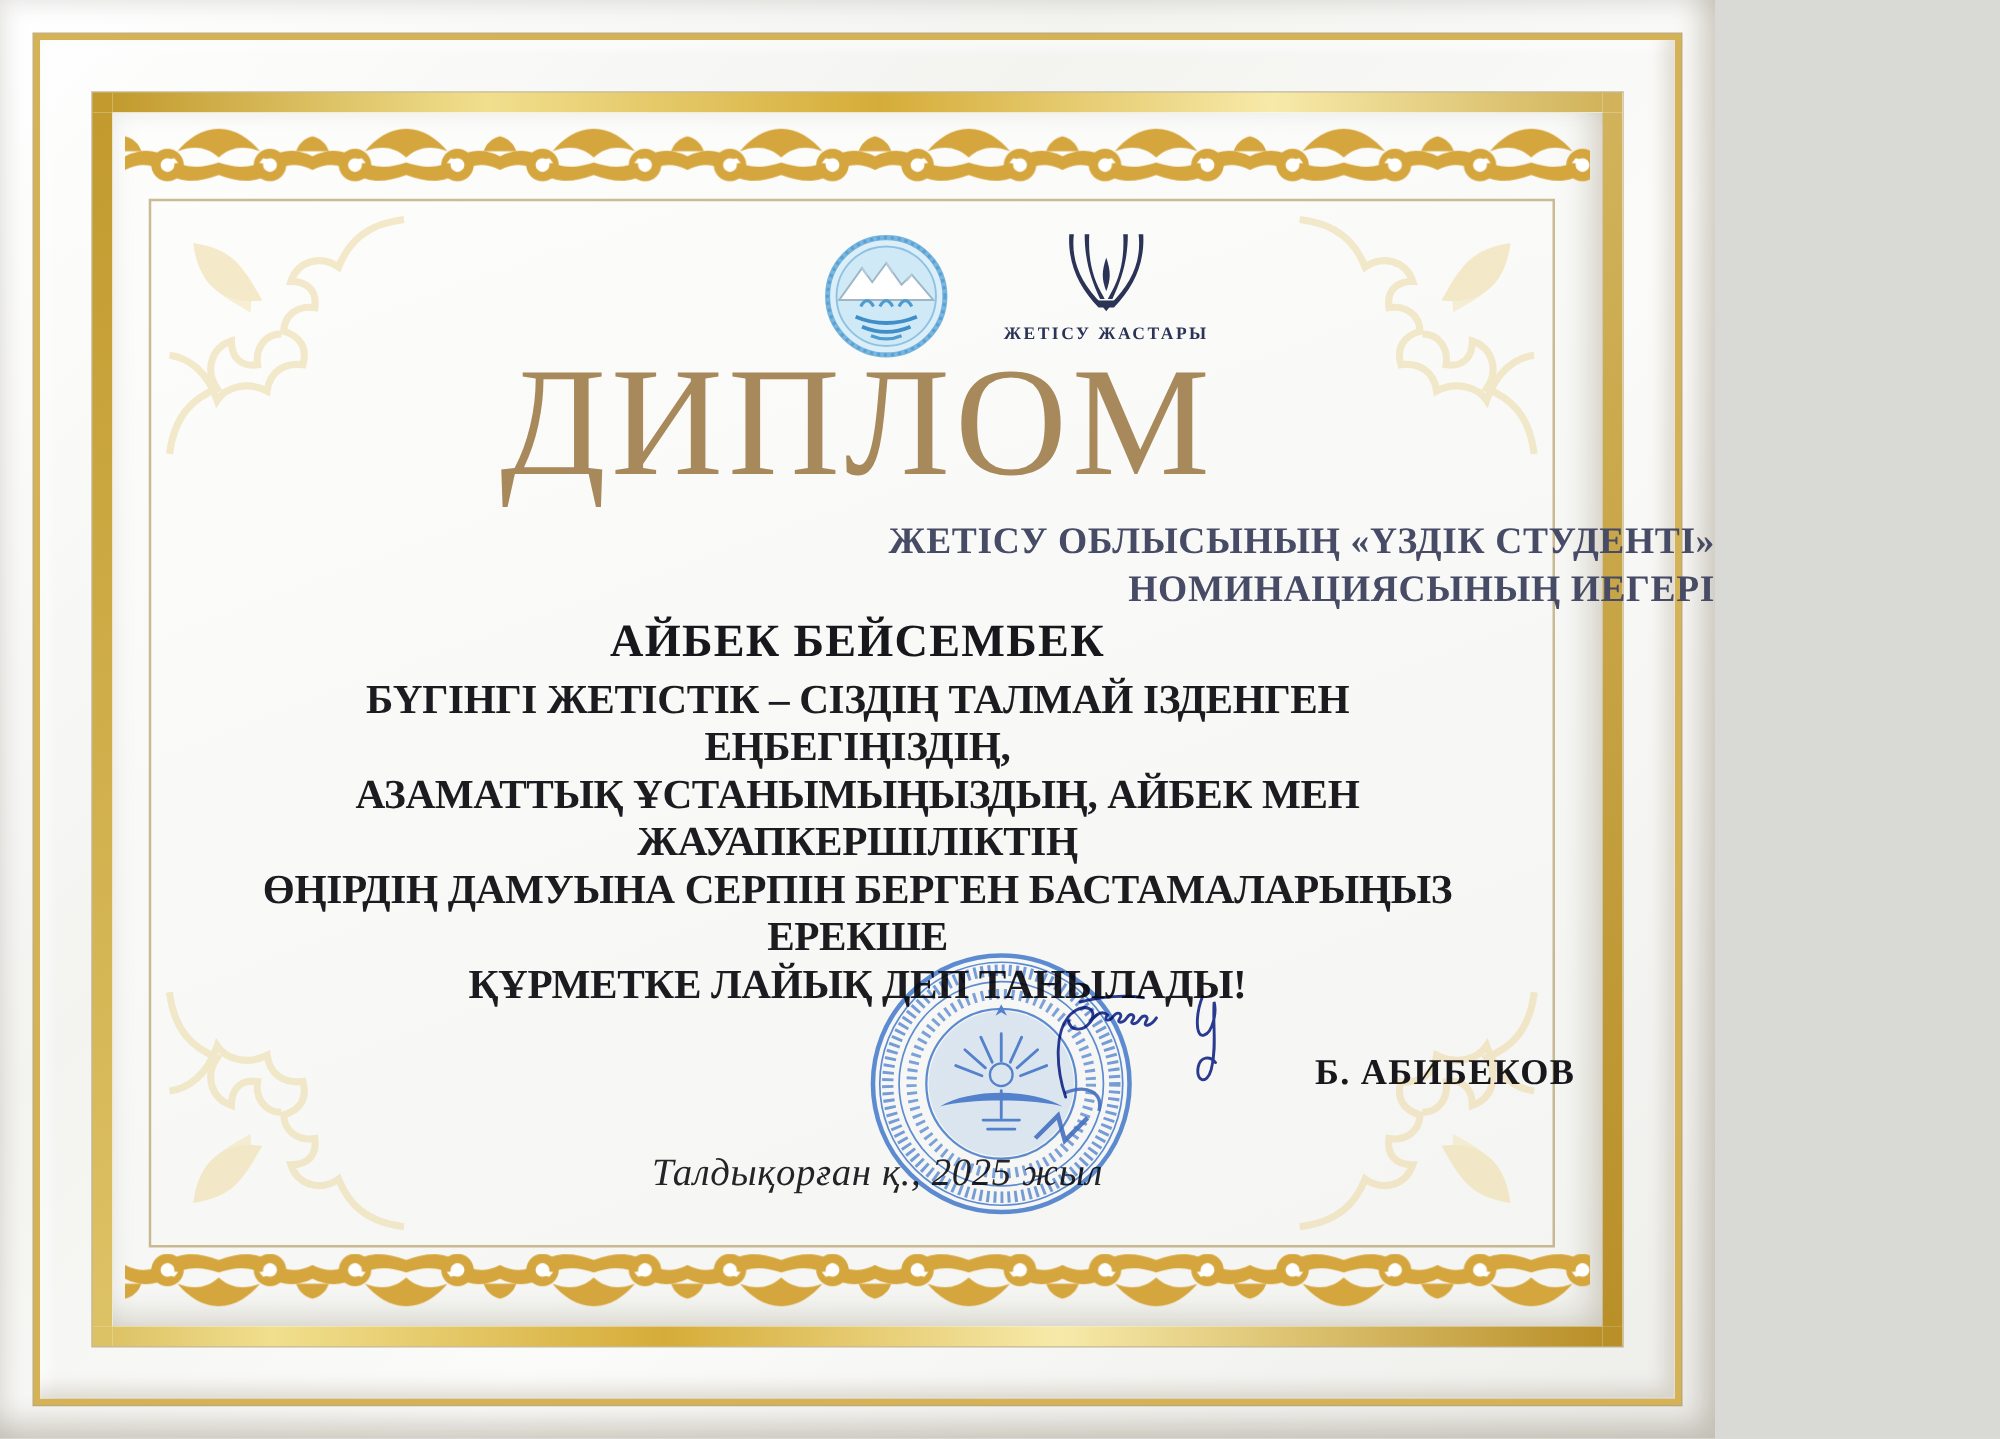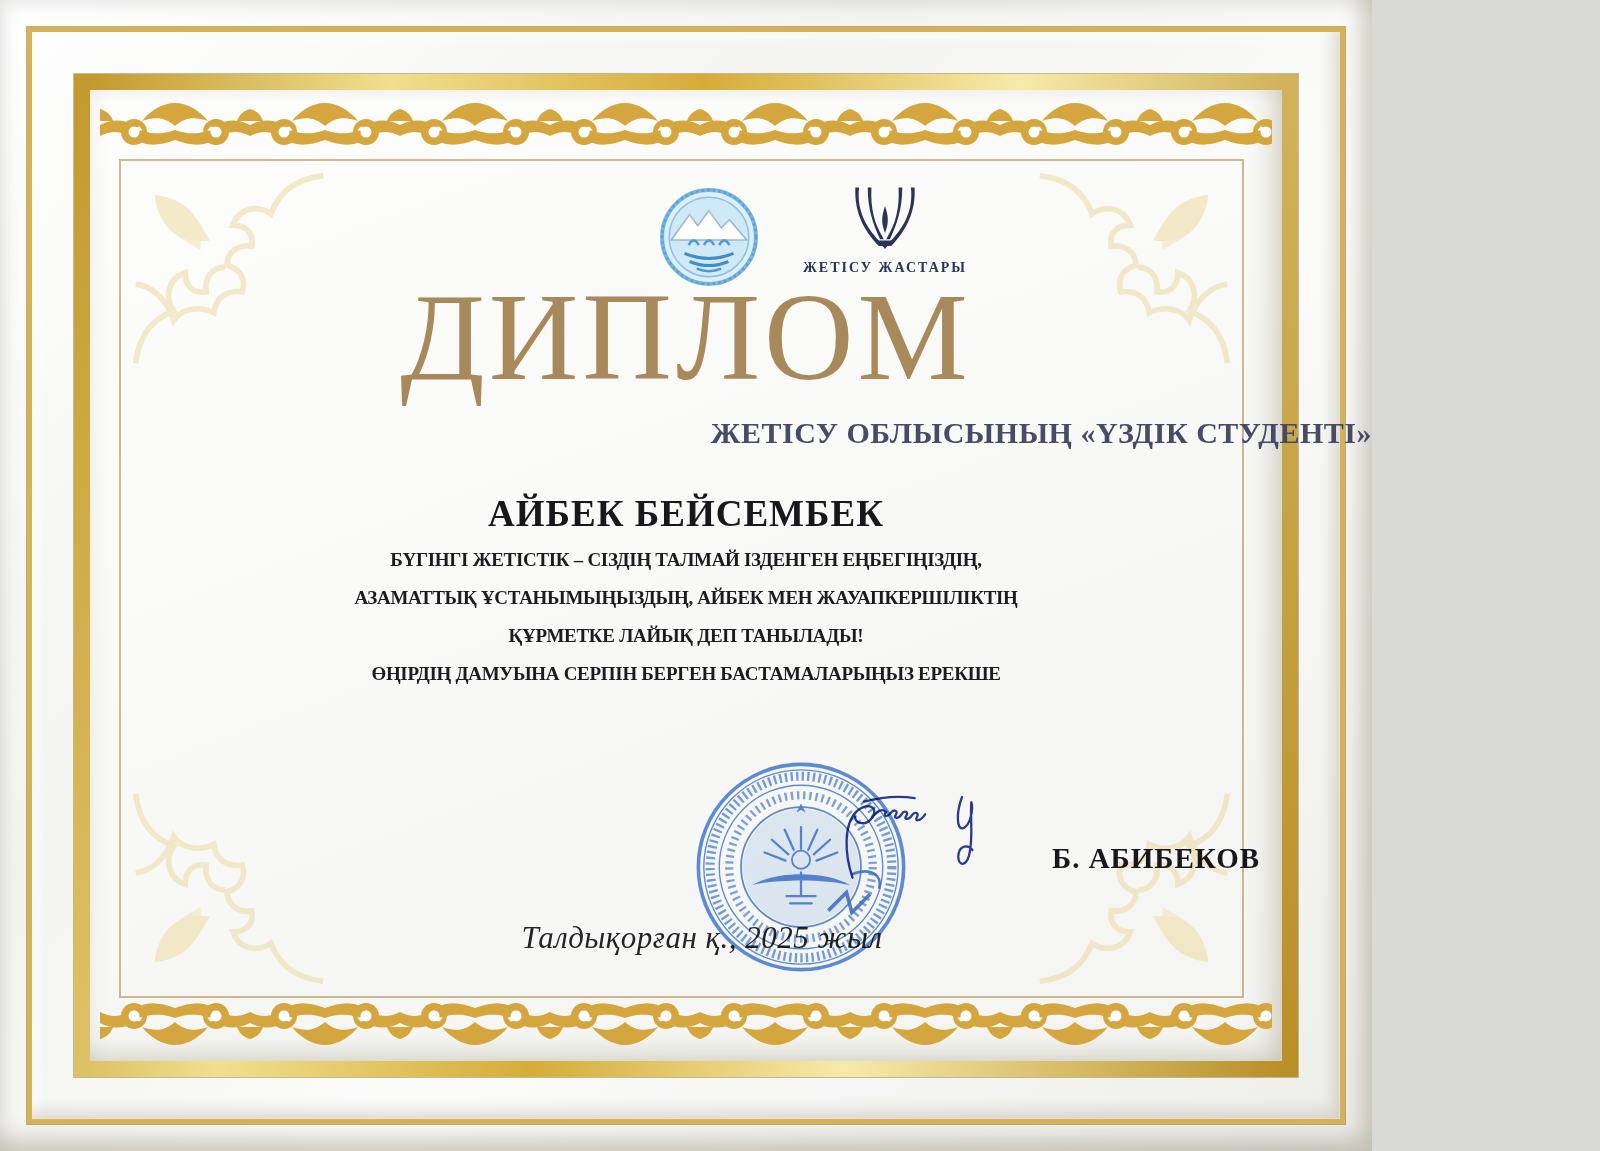--- a/index.html
+++ b/index.html
@@ -47,21 +47,21 @@
   .logo-right svg{width:74px;height:78px;display:block;margin:0 auto;}
   .logo-right .logo-text{font-size:14px;font-weight:bold;letter-spacing:2px;color:#2b3457;margin-top:4px;}
 
   .title{position:absolute;top:276px;left:0;right:0;text-align:center;
     font-size:124px;font-weight:normal;line-height:1;color:#a8895c;letter-spacing:4px;}
   .subtitle{position:absolute;top:413px;left:0;right:0;text-align:right;
     font-size:30px;font-weight:bold;line-height:39px;color:#474b66;letter-spacing:.5px;}
   .recipient{position:absolute;top:492px;left:0;right:0;text-align:center;
     font-size:37px;font-weight:bold;color:#17171c;letter-spacing:1px;}
   .body-text{position:absolute;top:541px;left:180px;right:180px;text-align:center;
-    font-size:19px;font-weight:bold;line-height:38px;color:#1c1b20;letter-spacing:-0.3px;}
+    font-size:33px;font-weight:bold;line-height:38px;color:#1c1b20;letter-spacing:-0.3px;}
 
   .sig-block{position:absolute;left:363px;top:824px;font-size:27px;font-weight:bold;
     line-height:34px;color:#1c1b20;letter-spacing:-0.2px;}
   .signer-name{position:absolute;left:1036px;top:842px;font-size:29px;font-weight:bold;
     color:#17171c;letter-spacing:1px;margin-left:16px;}
   .stamp{position:absolute;left:692px;top:758px;width:218px;height:218px;
     mix-blend-mode:multiply;opacity:.88;}
   .stamp svg{width:100%;height:100%;display:block;}
   .signature{position:absolute;left:826px;top:772px;width:196px;height:118px;
     mix-blend-mode:multiply;}
@@ -172,29 +172,30 @@
           </g>
         </svg>
         <div class="logo-text">ЖЕТІСУ ЖАСТАРЫ</div>
       </div>
     </div>
 
     <div class="title">ДИПЛОМ</div>
 
     <div class="subtitle">
       <div>ЖЕТІСУ ОБЛЫСЫНЫҢ «ҮЗДІК СТУДЕНТІ»</div>
+      <div>НОМИНАЦИЯСЫНЫҢ ИЕГЕРІ</div>
     </div>
 
     <div class="recipient">АЙБЕК БЕЙСЕМБЕК</div>
 
     <div class="body-text">
       <div>БҮГІНГІ ЖЕТІСТІК – СІЗДІҢ ТАЛМАЙ ІЗДЕНГЕН ЕҢБЕГІҢІЗДІҢ,</div>
       <div>АЗАМАТТЫҚ ҰСТАНЫМЫҢЫЗДЫҢ, АЙБЕК МЕН ЖАУАПКЕРШІЛІКТІҢ</div>
+      <div>ӨҢІРДІҢ ДАМУЫНА СЕРПІН БЕРГЕН БАСТАМАЛАРЫҢЫЗ ЕРЕКШЕ</div>
       <div>ҚҰРМЕТКЕ ЛАЙЫҚ ДЕП ТАНЫЛАДЫ!</div>
-      <div>ӨҢІРДІҢ ДАМУЫНА СЕРПІН БЕРГЕН БАСТАМАЛАРЫҢЫЗ ЕРЕКШЕ</div>
     </div>
 
 
     <div class="signer-name">Б. АБИБЕКОВ</div>
 
     <div class="footer-line">Талдықорған қ., 2025 жыл</div>
 
     <div class="stamp">
       <svg xmlns="http://www.w3.org/2000/svg" viewBox="0 0 240 240">
         <g stroke="#4a80d4" fill="none">

